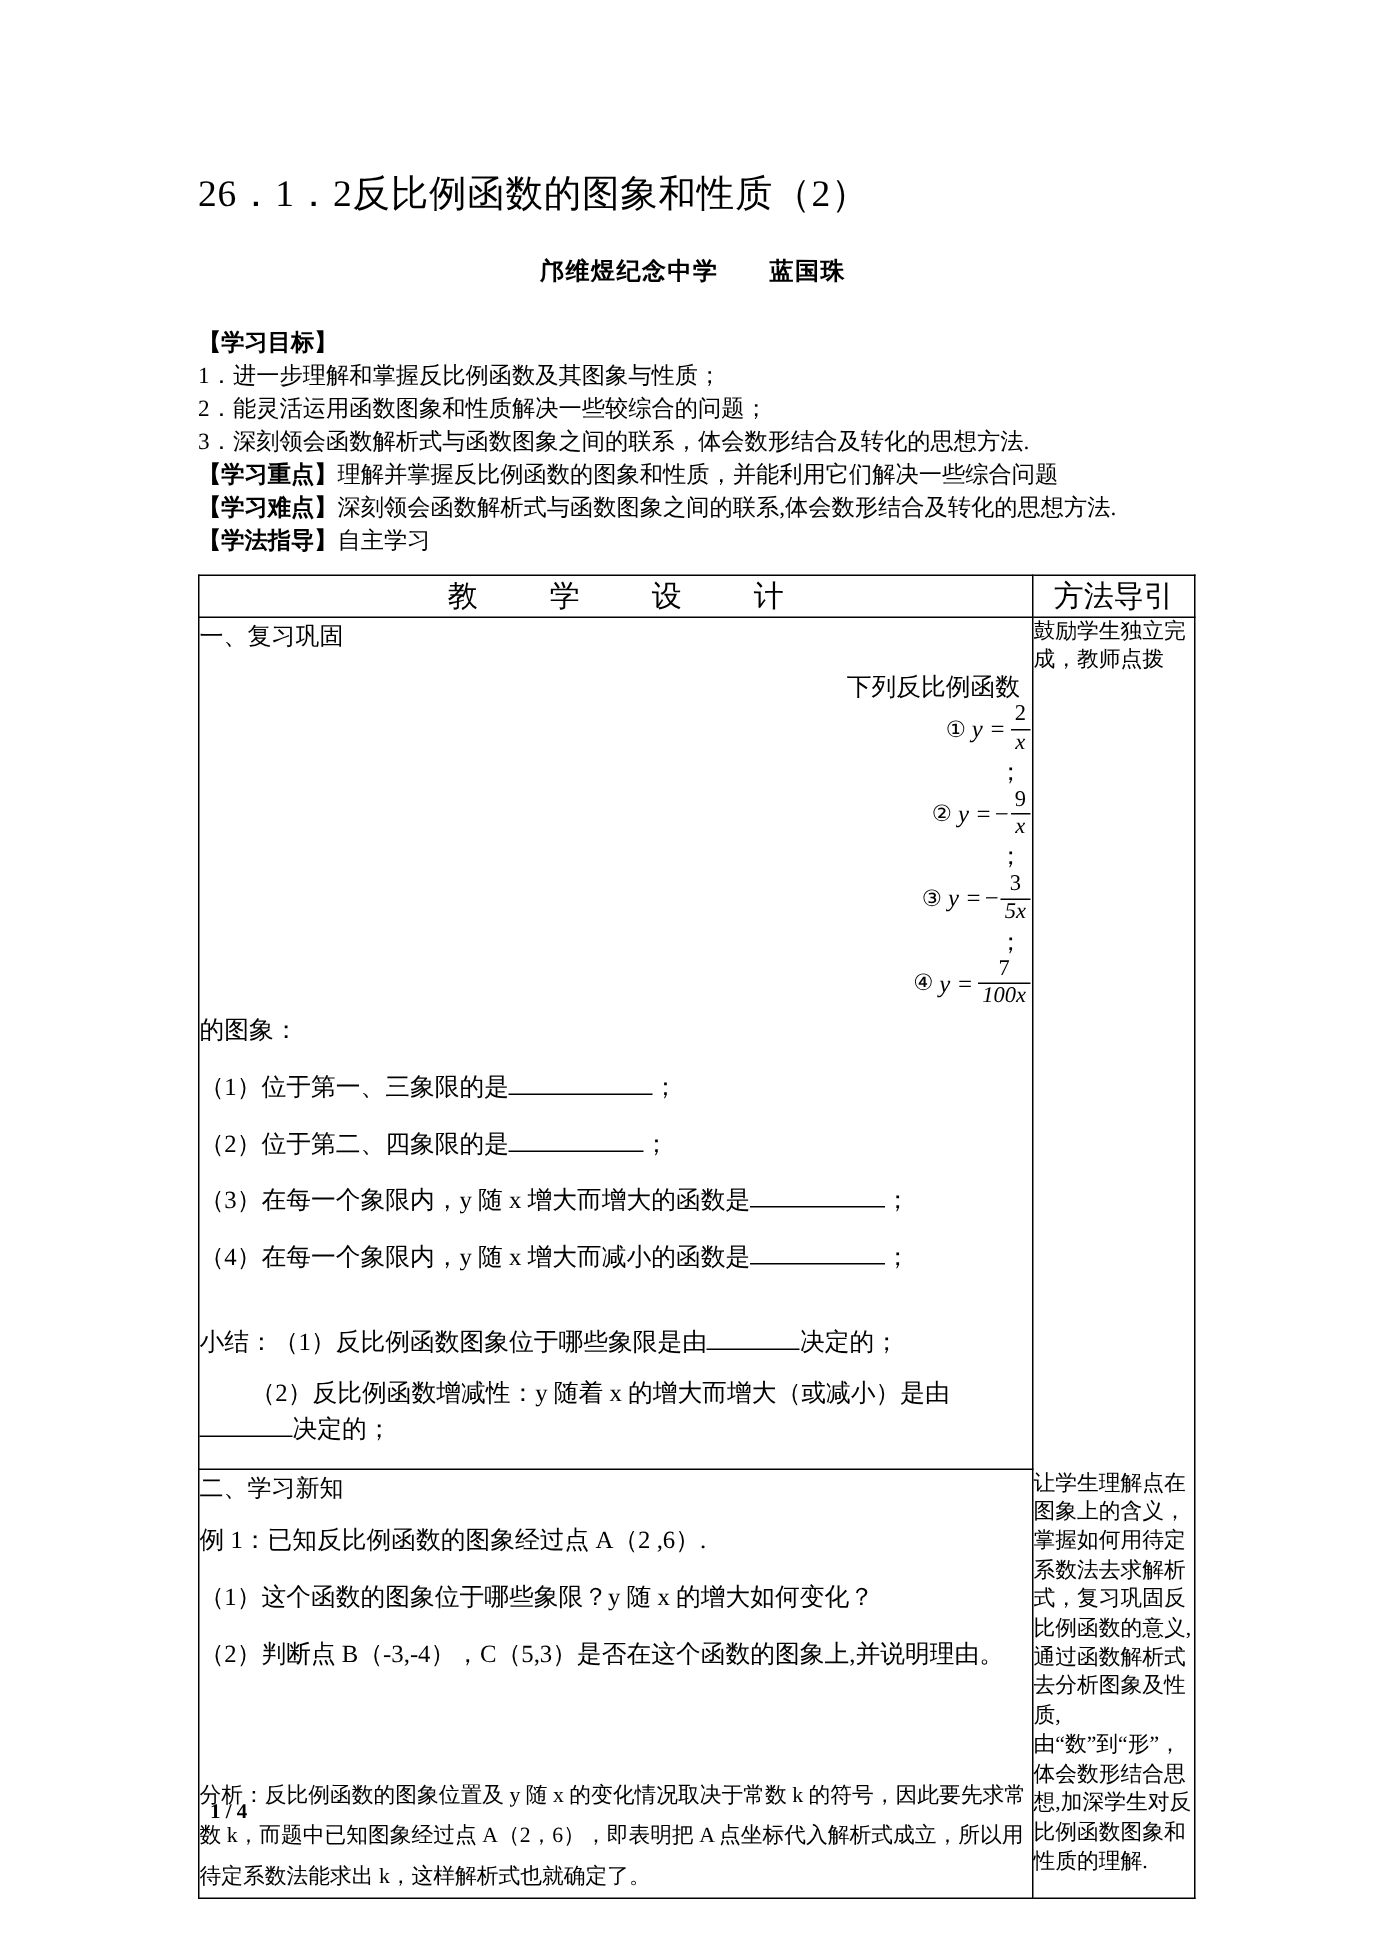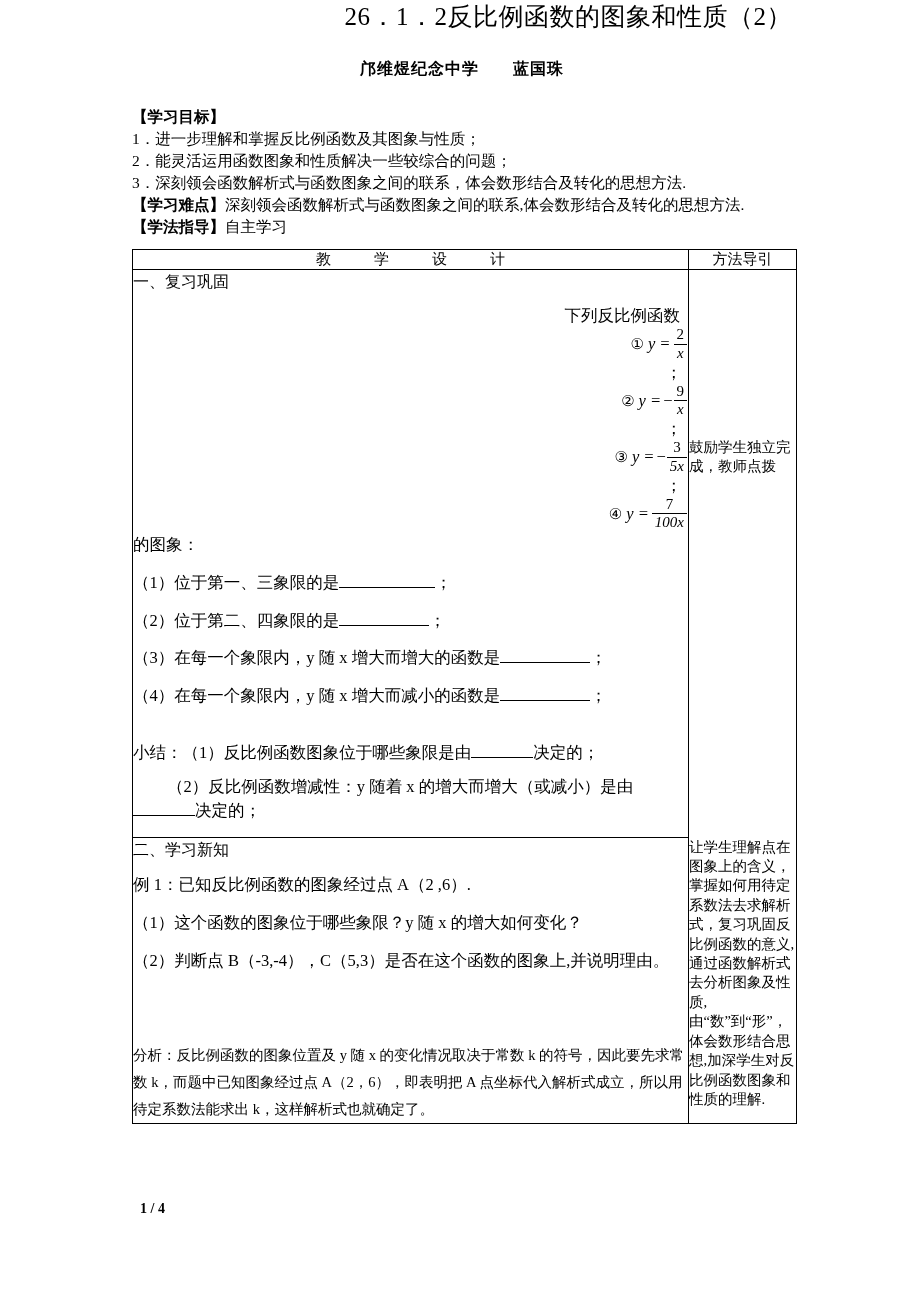--- a/index.html
+++ b/index.html
@@ -31,24 +31,25 @@
     z-index: 0;
     pointer-events: none;
     user-select: none;
   }
   .content {
     position: relative;
     z-index: 2;
     padding: 0 128px 0 132px;
   }
   .doc-title {
-    text-align: right;
+    text-align: left;
     font-size: 25px;
     font-weight: normal;
     margin: 0;
+    padding-top: 112px;
     letter-spacing: 0.5px;
     font-family: "Liberation Serif", "DejaVu Serif", serif;
   }
   .doc-subtitle {
     text-align: center;
     font-size: 16px;
     font-weight: bold;
     margin: 0;
     padding-top: 26px;
     letter-spacing: 1px;
@@ -71,21 +72,21 @@
     table-layout: fixed;
   }
   table.main td, table.main th {
     border: 1px solid #000000;
     vertical-align: top;
     padding: 0;
     font-weight: normal;
   }
   th.col-head {
     text-align: center;
-    font-size: 15px;
+    font-size: 20px;
     padding: 3px 0 4px 0;
     letter-spacing: 0;
   }
   th.col-head .spaced {
     letter-spacing: 14px;
     padding-left: 14px;
   }
   td.left-cell {
     padding: 7px 6px 10px 6px;
     font-size: 16px;
@@ -180,20 +181,21 @@
   <div class="content">
 
     <h1 class="doc-title">26．1．2反比例函数的图象和性质（2）</h1>
     <div class="doc-subtitle">邝维煜纪念中学　　蓝国珠</div>
 
     <div class="front-matter">
       <div class="fm-line fm-head">【学习目标】</div>
       <div class="fm-line">1．进一步理解和掌握反比例函数及其图象与性质；</div>
       <div class="fm-line">2．能灵活运用函数图象和性质解决一些较综合的问题；</div>
       <div class="fm-line">3．深刻领会函数解析式与函数图象之间的联系，体会数形结合及转化的思想方法.</div>
+      <div class="fm-line"><span class="fm-head">【学习重点】</span><span>理解并掌握反比例函数的图象和性质，并能利用它们解决一些综合问题</span></div>
       <div class="fm-line"><span class="fm-head">【学习难点】</span><span>深刻领会函数解析式与函数图象之间的联系,体会数形结合及转化的思想方法.</span></div>
       <div class="fm-line"><span class="fm-head">【学法指导】</span><span>自主学习</span></div>
     </div>
 
     <table class="main">
       <colgroup>
         <col style="width: 556px;">
         <col style="width: 108px;">
       </colgroup>
       <thead>
@@ -276,21 +278,21 @@
             <div class="para tight">
               <span>小结：（1）反比例函数图象位于哪些象限是由</span><span class="blank b-short"></span><span>决定的；</span>
             </div>
 
             <div class="para indent2">
               <span>（2）反比例函数增减性：y 随着 x 的增大而增大（或减小）是由</span><span class="blank b-short"></span><span>决定的；</span>
             </div>
 
           </td>
           <td class="right-cell" style="border-bottom: none;">
-            <div style="margin-top: 168px;">鼓励学生独立完成，教师点拨</div>
+            <div style="">鼓励学生独立完成，教师点拨</div>
           </td>
         </tr>
 
         <tr>
           <td class="left-cell">
             <div class="sec-head">二、学习新知</div>
             <div class="para">例 1：已知反比例函数的图象经过点 A（2 ,6）.</div>
             <div class="para">（1）这个函数的图象位于哪些象限？y 随 x 的增大如何变化？</div>
             <div class="para">（2）判断点 B（-3,-4），C（5,3）是否在这个函数的图象上,并说明理由。</div>
             <div class="spacer-lg"></div>

